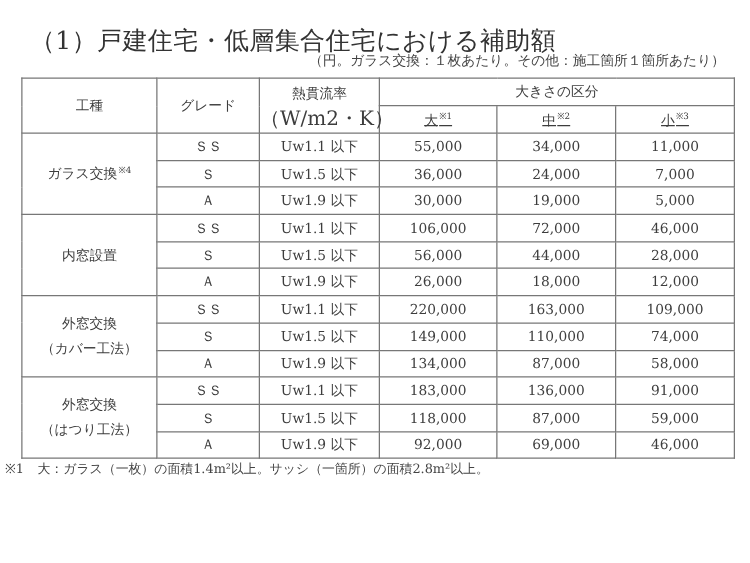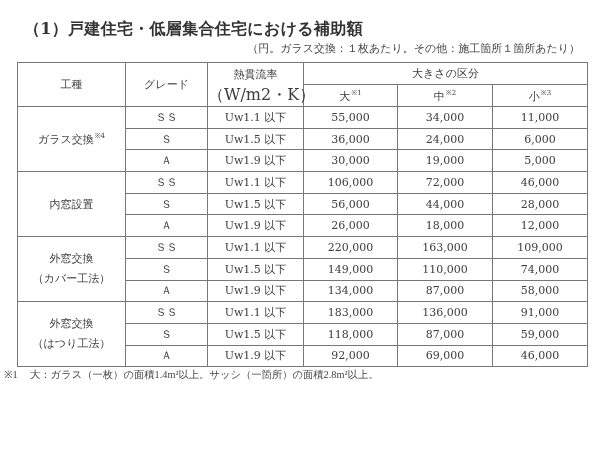--- a/index.html
+++ b/index.html
@@ -3,45 +3,44 @@
 <meta charset="utf-8">
 <style>
   html, body { margin: 0; padding: 0; background: #ffffff; }
   body {
     width: 600px; height: 450px; position: relative; overflow: hidden;
     font-family: "DejaVu Serif", "Liberation Serif", serif;
     color: #3a3a3a;
   }
   .title {
     position: absolute; left: 24px; top: 19px;
-    font-size: 16px; letter-spacing: 0.3px; color: #333; font-weight: bold;
+    font-size: 20px; letter-spacing: 0.3px; color: #333;
   }
   .unit-note {
     position: absolute; right: 20px; top: 41px;
     font-size: 11px; color: #444;
   }
   table.grid {
     position: absolute; left: 17px; top: 62px;
     width: 570px; border-collapse: collapse; table-layout: fixed;
     font-size: 11px;
   }
   table.grid td, table.grid th {
     border: 1px solid #777; text-align: center; vertical-align: middle;
     padding: 0; font-weight: normal; color: #3d3d3d; line-height: 1;
     white-space: nowrap;
   }
   table.grid tr.h1 th { height: 21px; }
-  table.grid tr.h2 th { height: 21px; }
+  table.grid tr.h2 th { height: 21px; text-decoration: underline; }
   table.grid tr.body td { height: 20.7px; }
   .sup { font-size: 7px; vertical-align: super; margin-left: 1px; }
   .two-line { line-height: 20px; }
   .notes {
     position: absolute; left: 4px; top: 368px; font-size: 10.3px; color: #444;
     line-height: 14.3px;
-    font-family: Liberation Serif, serif;
   }
   .note-line { white-space: nowrap; }
   .note-mark { display: inline-block; width: 26px; }
 </style>
 </head>
 <body>
 
 <div class="title">（1）戸建住宅・低層集合住宅における補助額</div>
 <div class="unit-note">（円。ガラス交換：１枚あたり。その他：施工箇所１箇所あたり）</div>
 
@@ -78,21 +77,21 @@
       <td>Uw1.1 以下</td>
       <td>55,000</td>
       <td>34,000</td>
       <td>11,000</td>
     </tr>
     <tr class="body">
       <td>Ｓ</td>
       <td>Uw1.5 以下</td>
       <td>36,000</td>
       <td>24,000</td>
-      <td>6,000</td>
+      <td>7,000</td>
     </tr>
     <tr class="body">
       <td>Ａ</td>
       <td>Uw1.9 以下</td>
       <td>30,000</td>
       <td>19,000</td>
       <td>5,000</td>
     </tr>
 
     <tr class="body">

